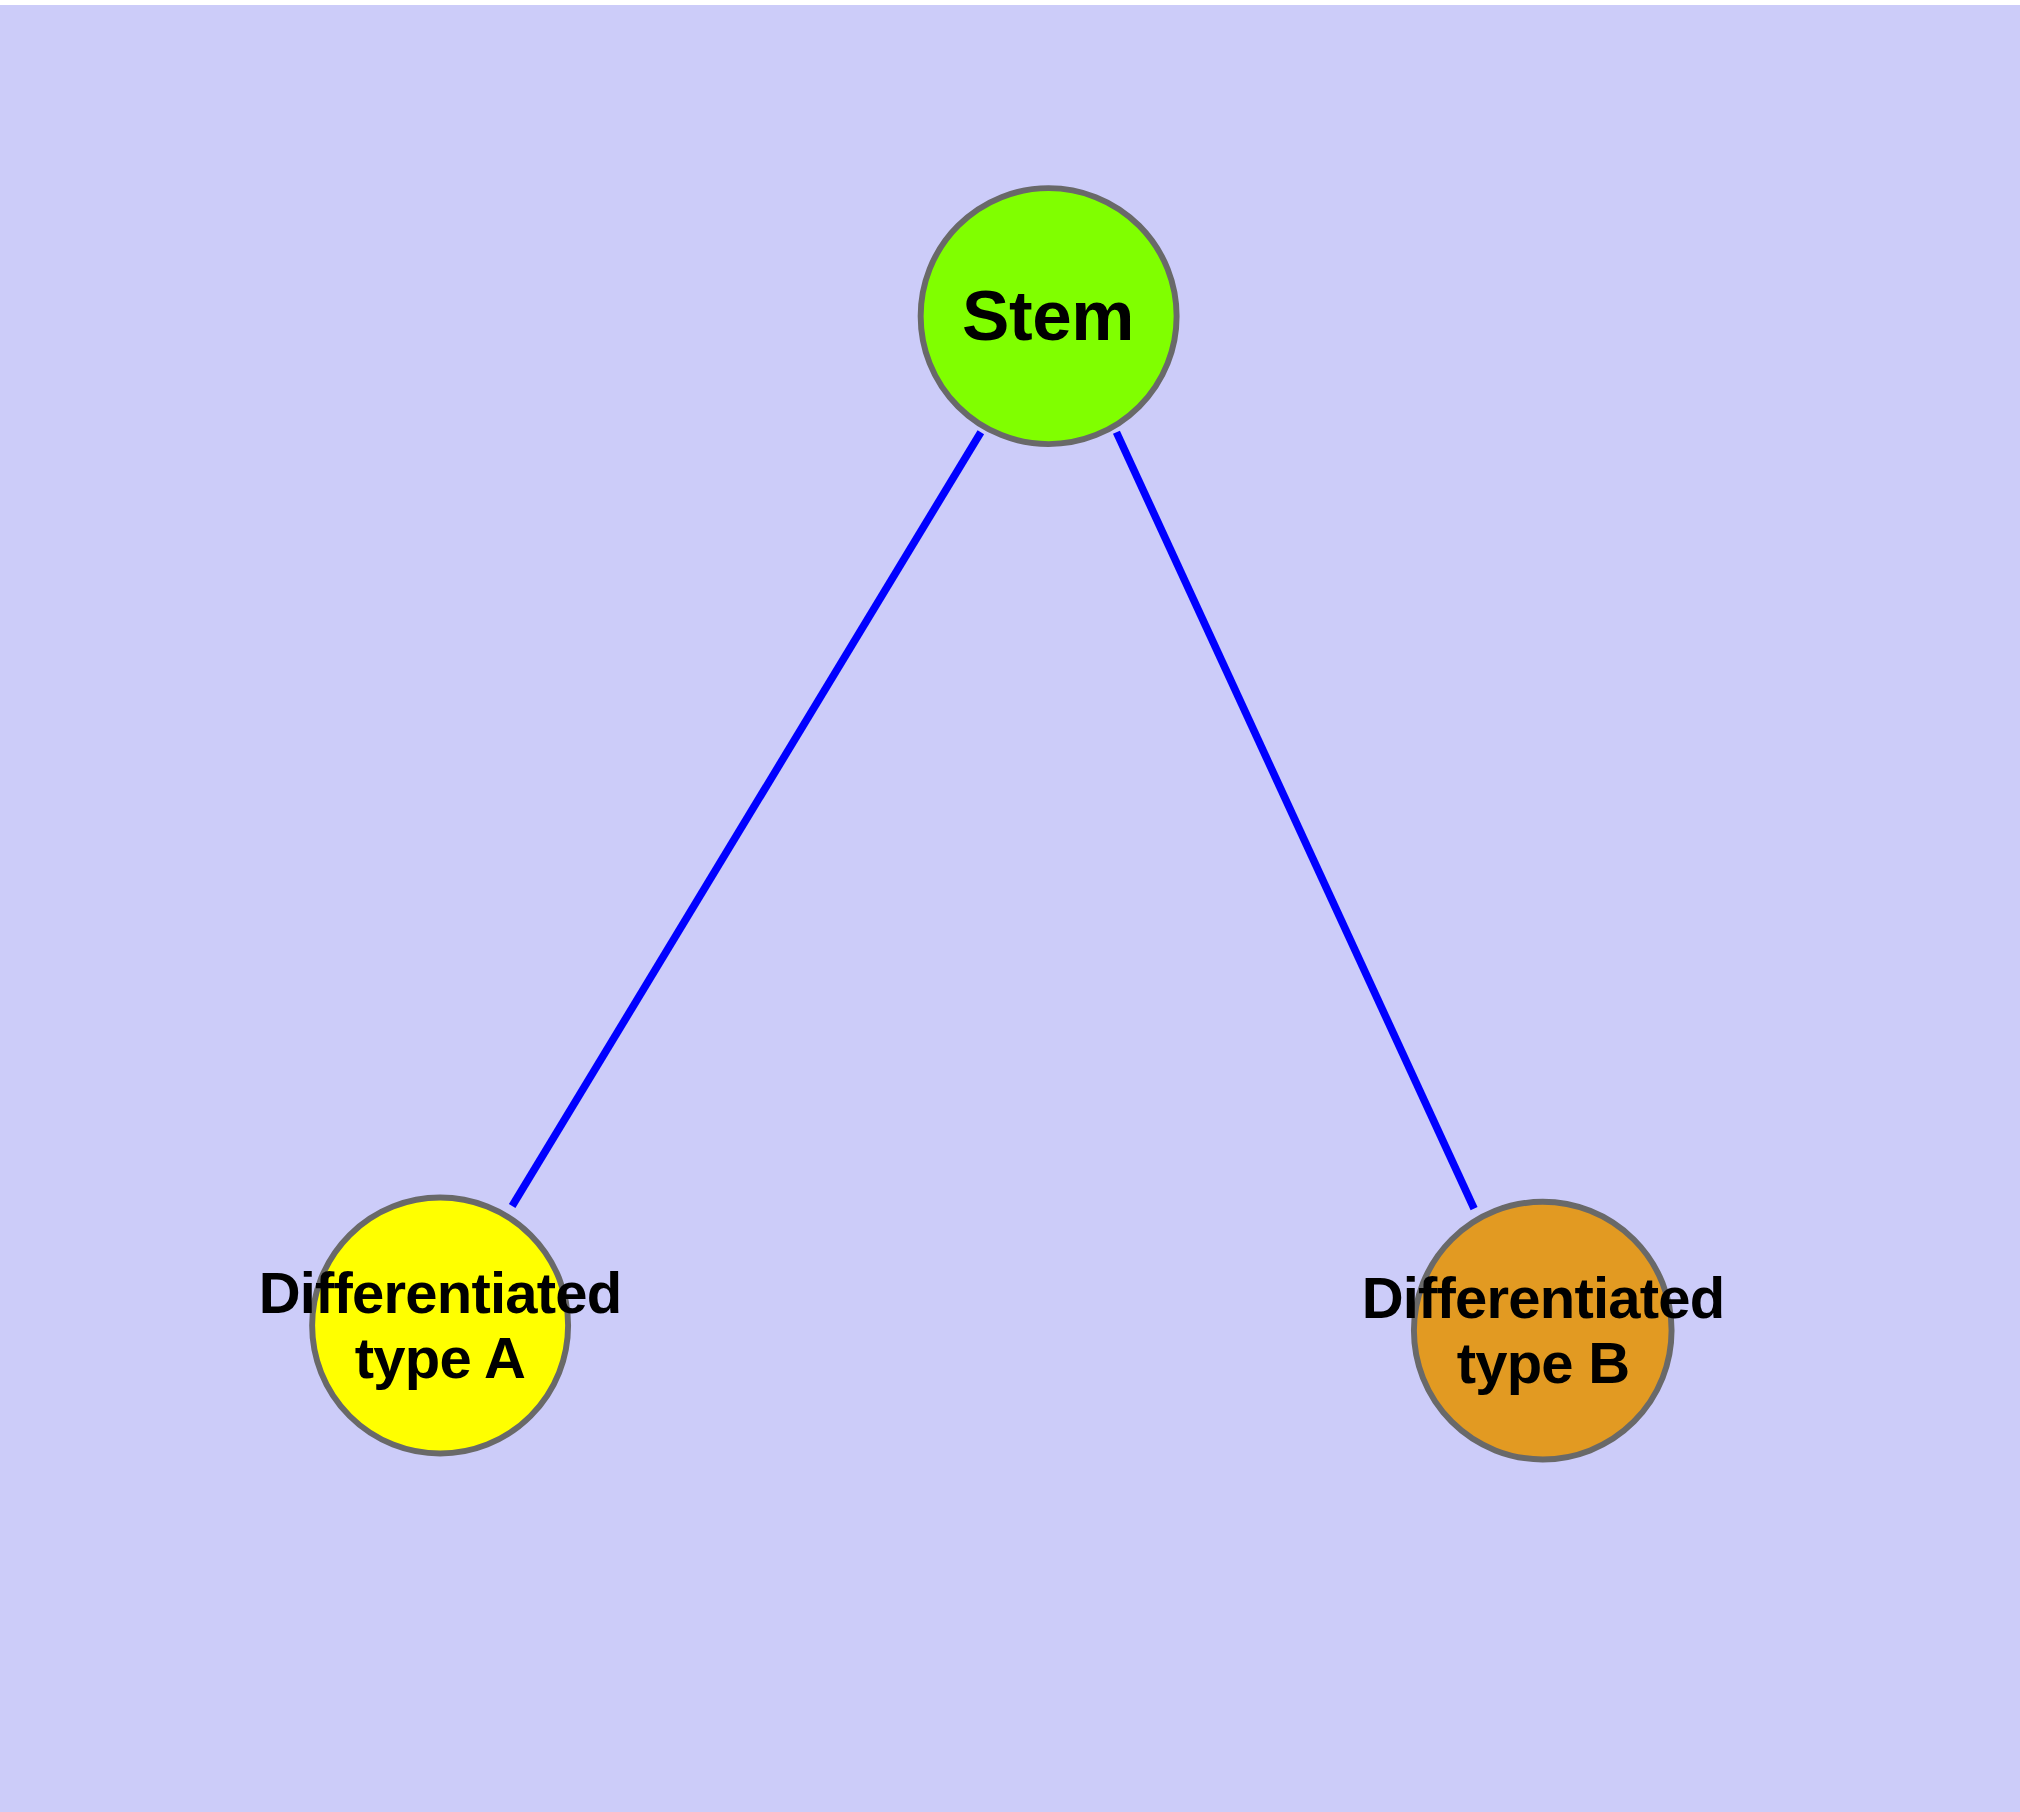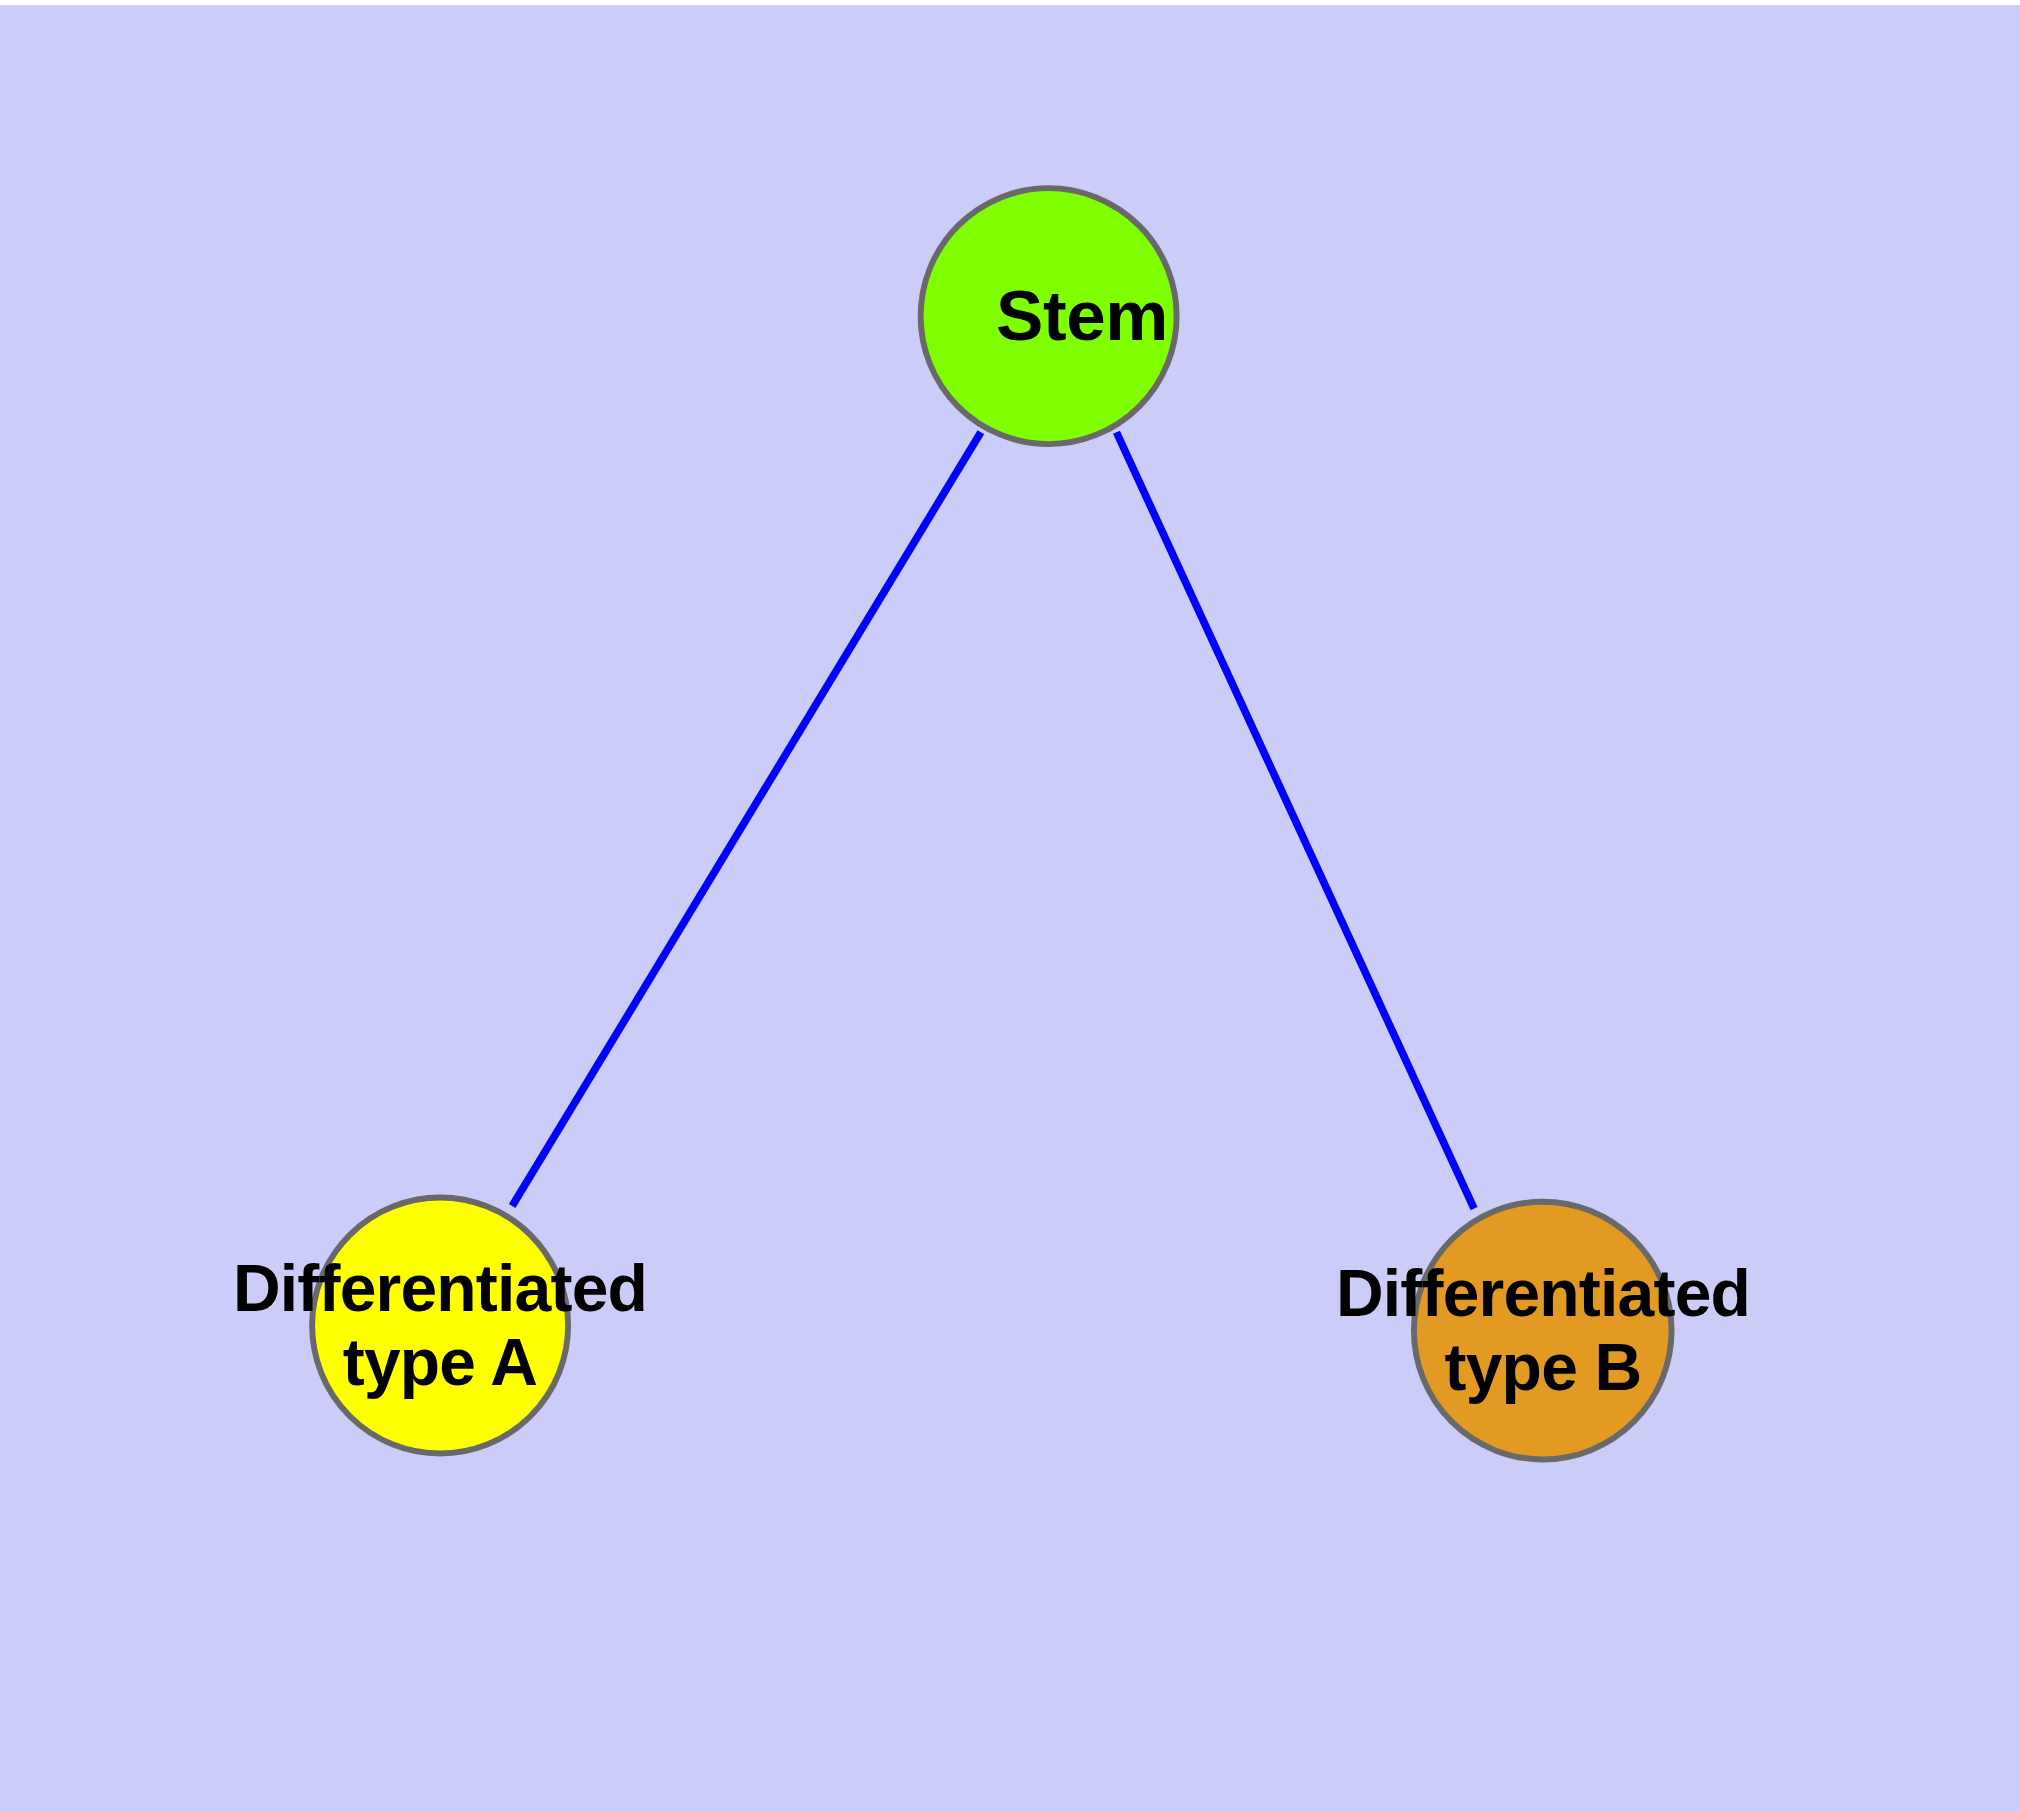--- a/index.html
+++ b/index.html
@@ -37,21 +37,21 @@
     line-height: 1.12;
     white-space: pre;
     pointer-events: none;
     transform: translate(-50%, -50%);
   }
   .node-label.root {
     font-size: 71px;
     letter-spacing: -0.4px;
   }
   .node-label.leaf {
-    font-size: 66px;
+    font-size: 58px;
     letter-spacing: -0.8px;
   }
 </style>
 </head>
 <body>
 
 <div id="canvas" style="width: 2021px; height: 1812px; background: rgb(255, 255, 255);">
 
   <div id="plot-bg" style="background: rgb(204, 204, 249);"></div>
 
@@ -61,21 +61,21 @@
         <line x1="1317" y1="510" x2="1739" y2="1426" stroke="#0000ff" stroke-width="9" stroke-linecap="butt"></line>
       </g>
     <g id="node-layer">
         <circle cx="1237" cy="373" r="151" fill="#80ff00" stroke="#696969" stroke-width="7"></circle>
         <circle cx="519" cy="1564" r="151" fill="#ffff00" stroke="#696969" stroke-width="7"></circle>
         <circle cx="1820" cy="1570" r="152" fill="#e29a22" stroke="#696969" stroke-width="7"></circle>
       </g>
   </svg>
 
   <div id="label-layer">
-      <div class="node-label root" style="left: 1048px; top: 316px; margin-left: 34px;">Stem</div>
+      <div class="node-label root" style="left: 1048px; top: 316px;">Stem</div>
       <div class="node-label leaf" style="left: 440px; top: 1326px;">Differentiated
 type A</div>
       <div class="node-label leaf" style="left: 1543px; top: 1331px;">Differentiated
 type B</div>
     </div>
 
 </div>
 
 
 </body></html>

